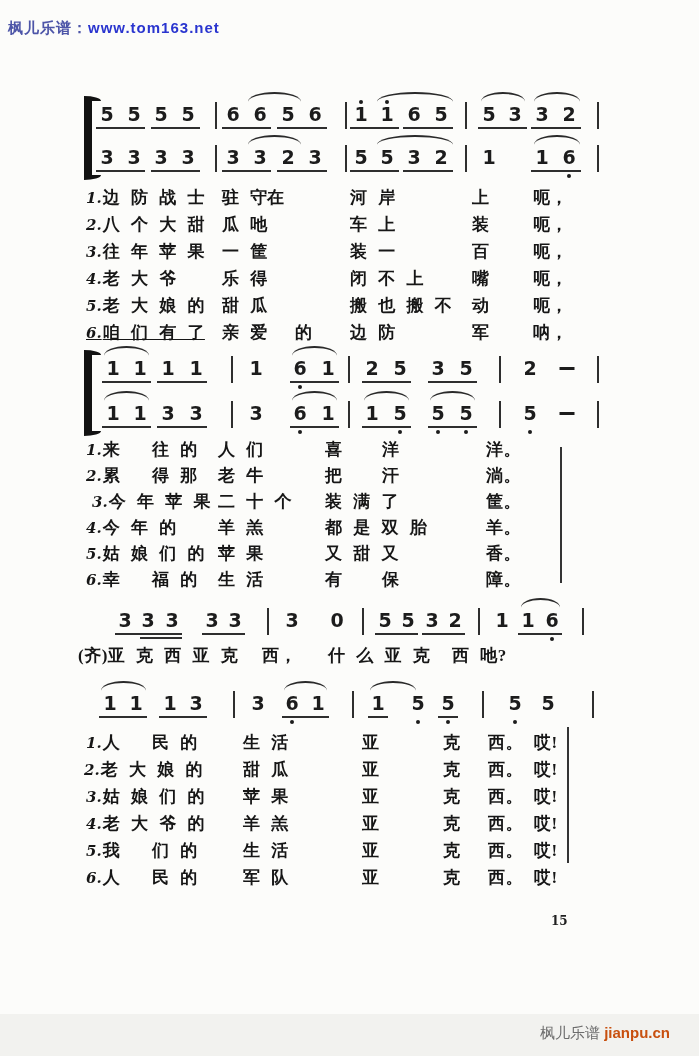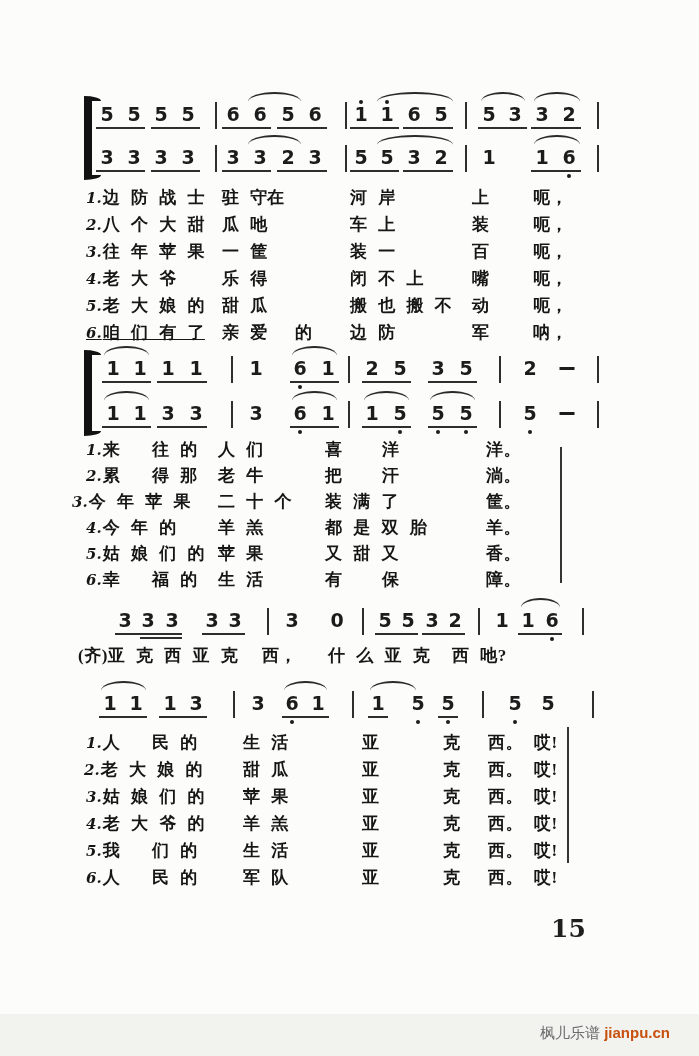--- a/index.html
+++ b/index.html
@@ -21,32 +21,33 @@
   .lyr{position:absolute;font-size:17px;font-weight:700;color:#161616;white-space:pre;
        word-spacing:6px;letter-spacing:.5px;}
   .lyr i{font-family:"DejaVu Serif",serif;font-style:italic;font-size:15px;letter-spacing:0;
          margin-right:1px;}
   .bracket{position:absolute;width:8px;background:#121212;}
   .bracket:before,.bracket:after{content:"";position:absolute;left:0;width:17px;height:5px;
          background:#121212;}
   .bracket:before{top:-4px;border-radius:0 100% 0 0;}
   .bracket:after{bottom:-4px;border-radius:0 0 100% 0;}
   .vline{position:absolute;width:2px;background:#343434;}
-  .pageno{position:absolute;left:551px;top:914px;font-size:25px;font-weight:700;color:#1f1f1f;
+  .pageno{position:absolute;left:551px;top:914px;font-size:12px;font-weight:700;color:#1f1f1f;
           font-family:"DejaVu Serif",serif;}
   .footband{position:absolute;left:0;top:1014px;width:699px;height:42px;background:#f2f2ef;}
   .foot{position:absolute;left:540px;top:1024px;font-size:15px;white-space:pre;
         font-family:"Liberation Sans",sans-serif;}
   .foot .fname{color:#6d6d6d;}
   .foot .furl{color:#c8500f;font-weight:700;}
 </style>
 </head>
 <body>
 
 <div class="page">
+  <div class="hdr"><span class="site">枫儿乐谱：</span><span class="url">www.tom163.net</span></div>
 
   <div id="score">
       <div class="bracket" style="left: 84px; top: 100px; height: 76px;"></div>
       <div class="note" style="left: 107px; top: 104px;">5</div>
       <div class="note" style="left: 134px; top: 104px;">5</div>
       <div class="note" style="left: 161px; top: 104px;">5</div>
       <div class="note" style="left: 188px; top: 104px;">5</div>
       <div class="note" style="left: 233px; top: 104px;">6</div>
       <div class="note" style="left: 260px; top: 104px;">6</div>
       <div class="note" style="left: 288px; top: 104px;">5</div>
@@ -202,21 +203,21 @@
       <div class="lyr" style="left: 218px; top: 438px;">人 们</div>
       <div class="lyr" style="left: 325px; top: 438px;">喜</div>
       <div class="lyr" style="left: 382px; top: 438px;">洋</div>
       <div class="lyr" style="left: 486px; top: 438px;">洋。</div>
       <div class="lyr" style="left: 86px; top: 464px;"><i>2.</i>累</div>
       <div class="lyr" style="left: 152px; top: 464px;">得 那</div>
       <div class="lyr" style="left: 218px; top: 464px;">老 牛</div>
       <div class="lyr" style="left: 325px; top: 464px;">把</div>
       <div class="lyr" style="left: 382px; top: 464px;">汗</div>
       <div class="lyr" style="left: 486px; top: 464px;">淌。</div>
-      <div class="lyr" style="left: 72px; top: 490px;"><i>3.</i>今 年 苹 果</div>
+      <div class="lyr" style="left: 92px; top: 490px;"><i>3.</i>今 年 苹 果</div>
       <div class="lyr" style="left: 218px; top: 490px;">二 十 个</div>
       <div class="lyr" style="left: 325px; top: 490px;">装 满 了</div>
       <div class="lyr" style="left: 486px; top: 490px;">筐。</div>
       <div class="lyr" style="left: 86px; top: 516px;"><i>4.</i>今 年 的</div>
       <div class="lyr" style="left: 218px; top: 516px;">羊 羔</div>
       <div class="lyr" style="left: 325px; top: 516px;">都 是 双 胎</div>
       <div class="lyr" style="left: 486px; top: 516px;">羊。</div>
       <div class="lyr" style="left: 86px; top: 542px;"><i>5.</i>姑 娘 们 的</div>
       <div class="lyr" style="left: 218px; top: 542px;">苹 果</div>
       <div class="lyr" style="left: 325px; top: 542px;">又 甜 又</div>

